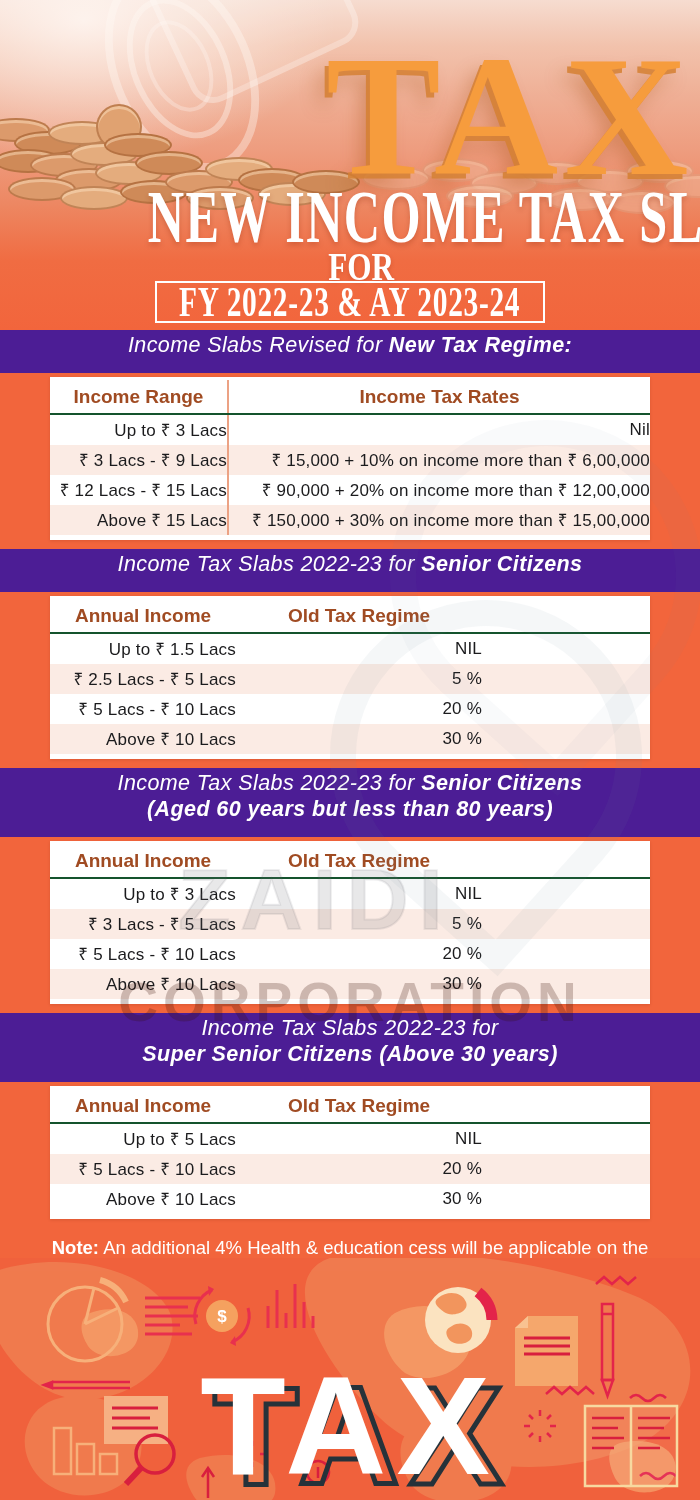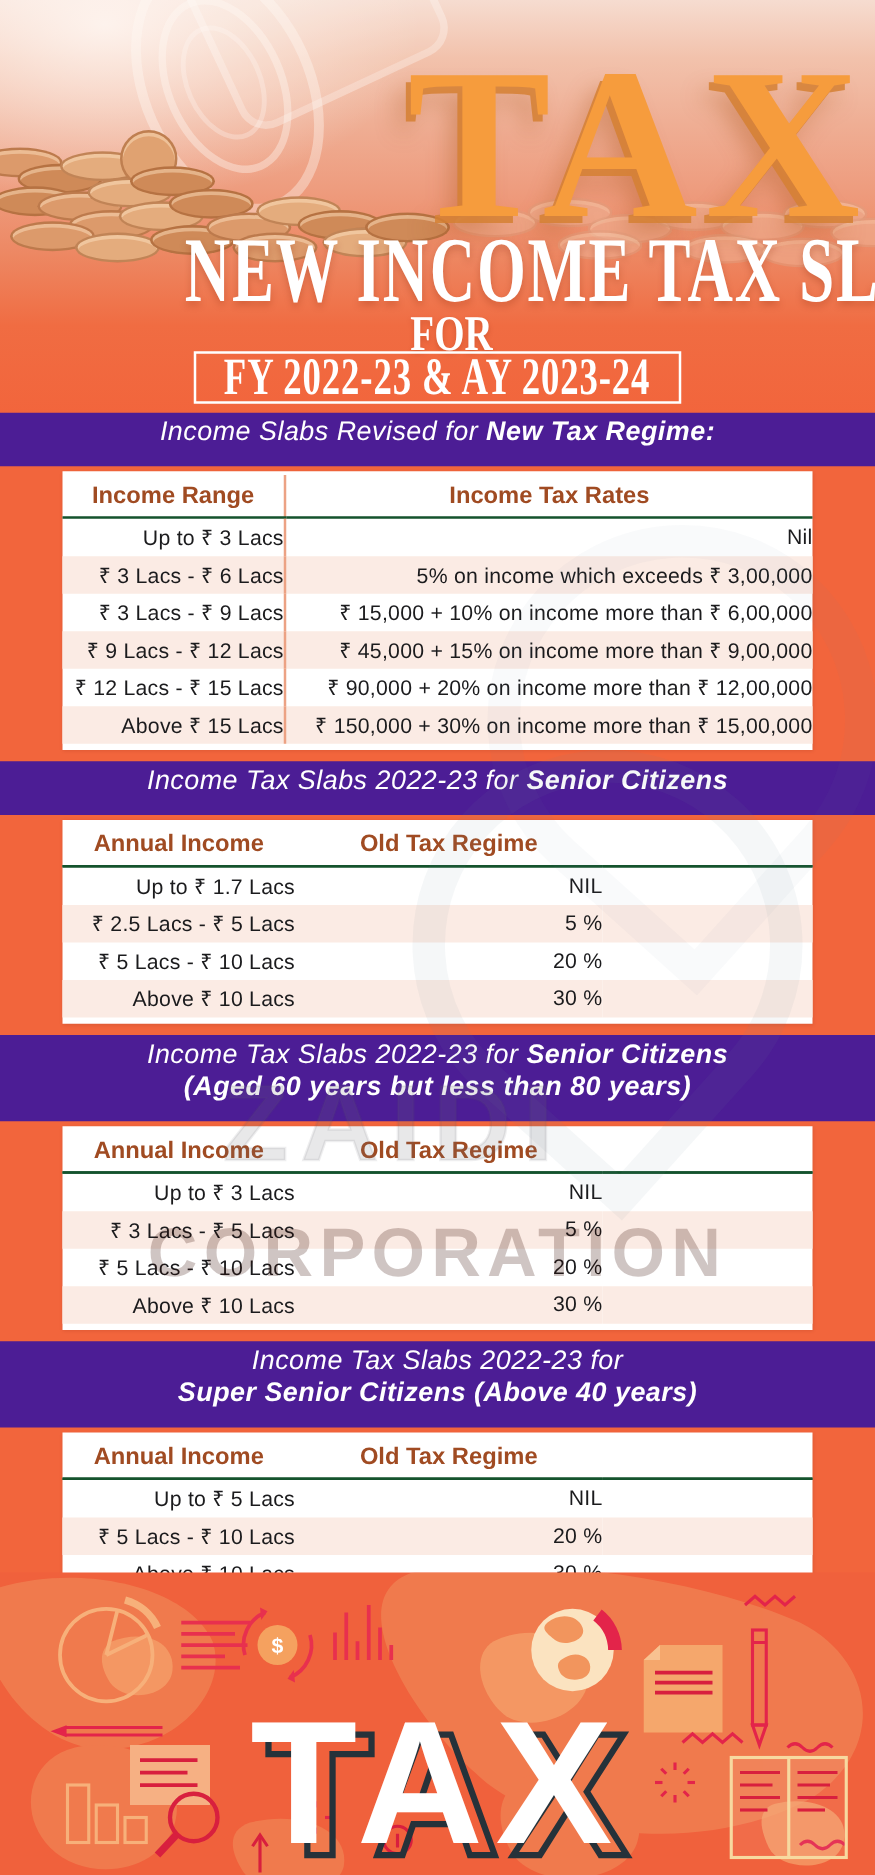--- a/index.html
+++ b/index.html
@@ -141,30 +141,22 @@
               <th>Income Range</th>
               <th>Income Tax Rates</th>
             </tr>
           </thead>
         <tbody>
             <tr>
               <td>Up to ₹ 3 Lacs</td>
               <td>Nil</td>
             </tr>
             <tr>
-              <td>₹ 3 Lacs - ₹ 6 Lacs</td>
-              <td>5% on income which exceeds ₹ 3,00,000</td>
-            </tr>
-            <tr>
               <td>₹ 3 Lacs - ₹ 9 Lacs</td>
               <td>₹ 15,000 + 10% on income more than ₹ 6,00,000</td>
-            </tr>
-            <tr>
-              <td>₹ 9 Lacs - ₹ 12 Lacs</td>
-              <td>₹ 45,000 + 15% on income more than ₹ 9,00,000</td>
             </tr>
             <tr>
               <td>₹ 12 Lacs - ₹ 15 Lacs</td>
               <td>₹ 90,000 + 20% on income more than ₹ 12,00,000</td>
             </tr>
             <tr>
               <td>Above ₹ 15 Lacs</td>
               <td>₹ 150,000 + 30% on income more than ₹ 15,00,000</td>
             </tr>
           </tbody>
@@ -180,21 +172,21 @@
       <table>
         <thead>
             <tr>
               <th>Annual Income</th>
               <th>Old Tax Regime</th>
               <th class="spacer"></th>
             </tr>
           </thead>
         <tbody>
             <tr>
-              <td>Up to ₹ 1.7 Lacs</td>
+              <td>Up to ₹ 1.5 Lacs</td>
               <td>NIL</td>
               <td class="spacer"></td>
             </tr>
             <tr>
               <td>₹ 2.5 Lacs - ₹ 5 Lacs</td>
               <td>5 %</td>
               <td class="spacer"></td>
             </tr>
             <tr>
               <td>₹ 5 Lacs - ₹ 10 Lacs</td>
@@ -247,21 +239,21 @@
               <td class="spacer"></td>
             </tr>
           </tbody>
       </table>
     </div>
   </section>
 
   <section class="slab-section">
     <div class="banner">
         <div class="banner-line"><span>Income Tax Slabs 2022-23 for</span></div>
-        <div class="banner-line"><span class="bold">Super Senior Citizens (Above 40 years)</span></div>
+        <div class="banner-line"><span class="bold">Super Senior Citizens (Above 30 years)</span></div>
       </div>
     <div class="card">
       <table>
         <thead>
             <tr>
               <th>Annual Income</th>
               <th>Old Tax Regime</th>
               <th class="spacer"></th>
             </tr>
           </thead>

